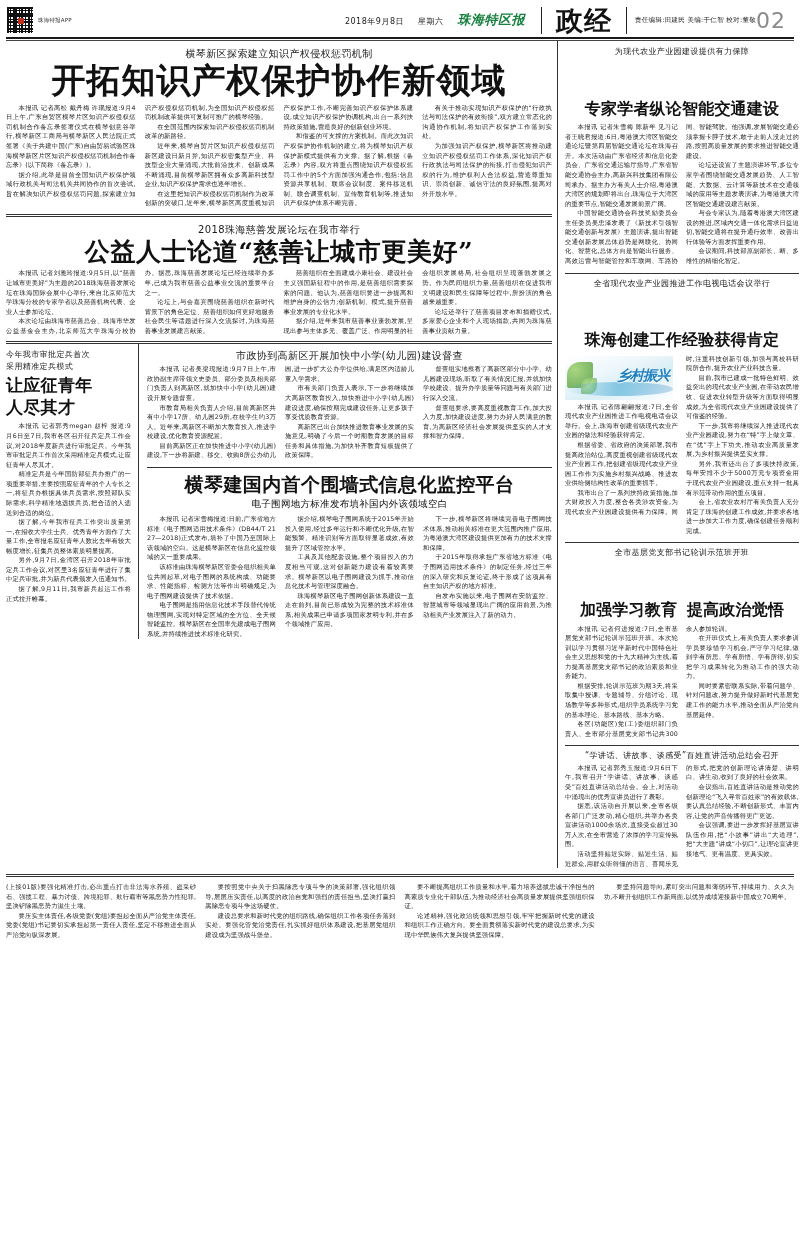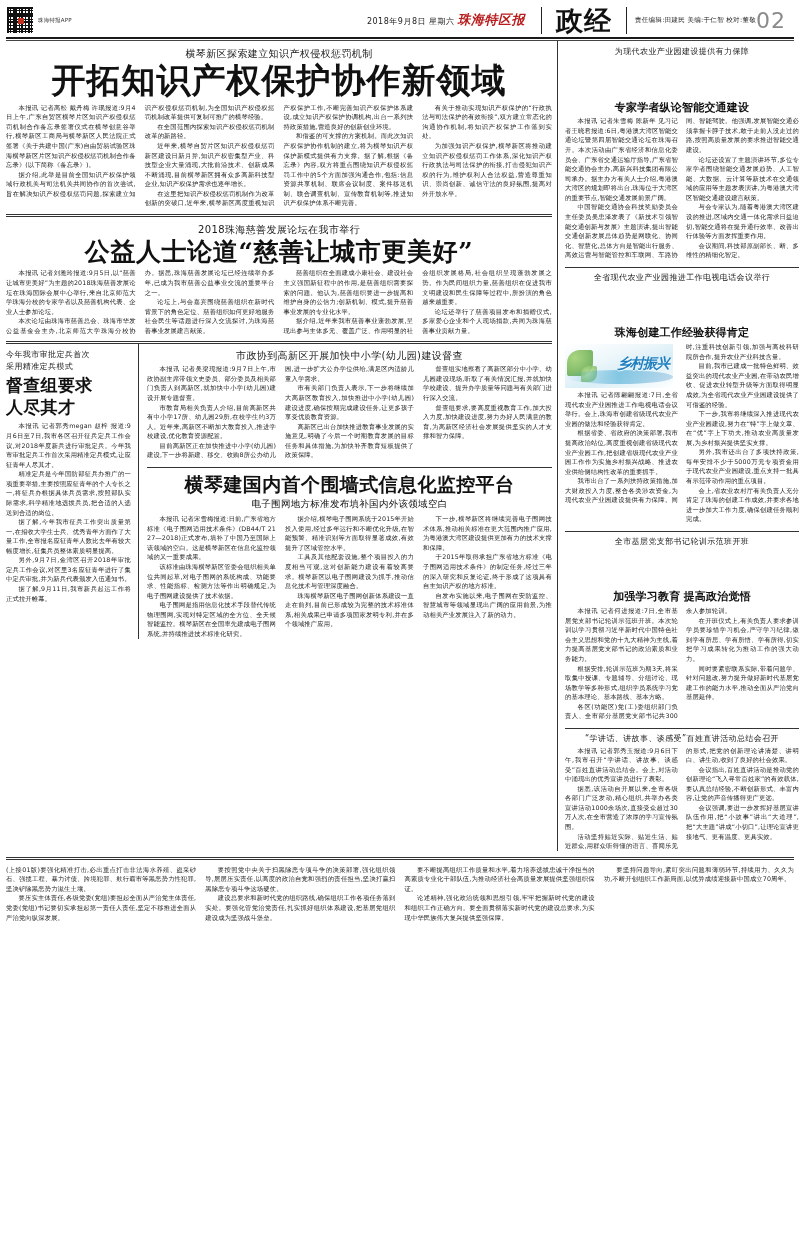--- a/index.html
+++ b/index.html
@@ -32,26 +32,26 @@
   }
   .qr::after {
     content: ""; position: absolute; left: 11px; top: 11px;
     width: 6px; height: 6px; background: #c03323;
   }
   .qr-label { font-size: 5.5px; color: #333; letter-spacing: .2px; }
 
   .mh-date {
     flex: 1; text-align: right; padding-right: 8px;
     font-size: 8px; color: #1a1a1a; letter-spacing: .5px;
-    display: flex; justify-content: flex-end; align-items: baseline; gap: 3px;
+    display: flex; justify-content: flex-end; align-items: baseline; gap: 14px;
   }
   .mh-paper {
     font-family: "DejaVu Serif", serif;
     font-size: 13px; font-weight: bold; font-style: italic;
-    color: #b91c1c; letter-spacing: .5px;
+    color: #15803d; letter-spacing: .5px;
   }
   .mh-section {
     border-left: 1px solid #222; border-right: 1px solid #222;
     padding: 0 14px; margin: 0 8px;
     font-family: "DejaVu Serif", serif;
     font-size: 27px; font-weight: bold; line-height: 1;
     letter-spacing: 1px;
   }
   .mh-credits { font-size: 6.5px; color: #222; flex: none; letter-spacing: .3px; }
   .mh-pageno {
@@ -94,22 +94,22 @@
     font-weight: bold; font-size: 19px; line-height: 1.12;
     letter-spacing: .4px; margin-bottom: 3px;
   }
   .hl-sm {
     font-family: "DejaVu Sans", sans-serif;
     font-weight: bold; font-size: 15px; line-height: 1.18;
     letter-spacing: .3px; margin-bottom: 2px;
   }
   .hl-r {
     text-align: left;
-    font-family: Liberation Sans, sans-serif;
-    font-weight: bold; font-size: 11px; line-height: 1.16;
+    font-family: Liberation Mono, monospace;
+    font-weight: bold; font-size: 16px; line-height: 1.16;
     letter-spacing: .2px; margin-bottom: 3px; margin-top: 44px;
   }
   .subdeck {
     text-align: center; font-size: 9.5px; color: #111;
     letter-spacing: .3px; margin-bottom: 3px;
   }
   .cols3 { column-count: 3; column-gap: 9px; }
   .cols4 { column-count: 4; column-gap: 9px; }
   .cols2r { column-count: 2; column-gap: 8px; }
 
@@ -217,21 +217,21 @@
         </div>
       </div>
 
       <div class="sep-d"></div>
 
       <div style="display:flex; gap:0;">
 
         <div style="width:132px; flex:none; padding-right:7px;">
           <div class="kicker kicker-sm" style="text-align:left; margin-top:6px; line-height:1.25;">今年我市审批定兵首次</div>
           <div class="kicker kicker-sm" style="text-align:left; margin:0 0 3px 0; line-height:1.25;">采用精准定兵模式</div>
-          <div class="hl-sm" style="font-size:17px;">督查组要求</div>
+          <div class="hl-sm" style="font-size:17px;">让应征青年</div>
           <div class="hl-sm" style="font-size:17px; margin-bottom:4px;">人尽其才</div>
           <div class="bt">
             <p>本报讯 记者郭秀megan 赵梓 报道:9月6日至7日,我市各区召开征兵定兵工作会议,对2018年度新兵进行审批定兵。今年我市审批定兵工作首次采用精准定兵模式,让应征青年人尽其才。</p>
             <p>精准定兵是今年国防部征兵办推广的一项重要举措,主要按照应征青年的个人专长之一,将征兵办根据具体兵员需求,按照部队实际需求,科学精准地选拔兵员,把合适的人选送到合适的岗位。</p>
             <p>据了解,今年我市征兵工作突出质量第一,在招收大学生士兵、优秀青年方面作了大量工作,全市报名应征青年人数比去年有较大幅度增长,征集兵员整体素质明显提高。</p>
             <p>另外,9月7日,金湾区召开2018年审批定兵工作会议,对区里3名应征青年进行了集中定兵审批,并为新兵代表颁发入伍通知书。</p>
             <p>据了解,9月11日,我市新兵起运工作将正式拉开帷幕。</p>
           </div>
         </div>
 

